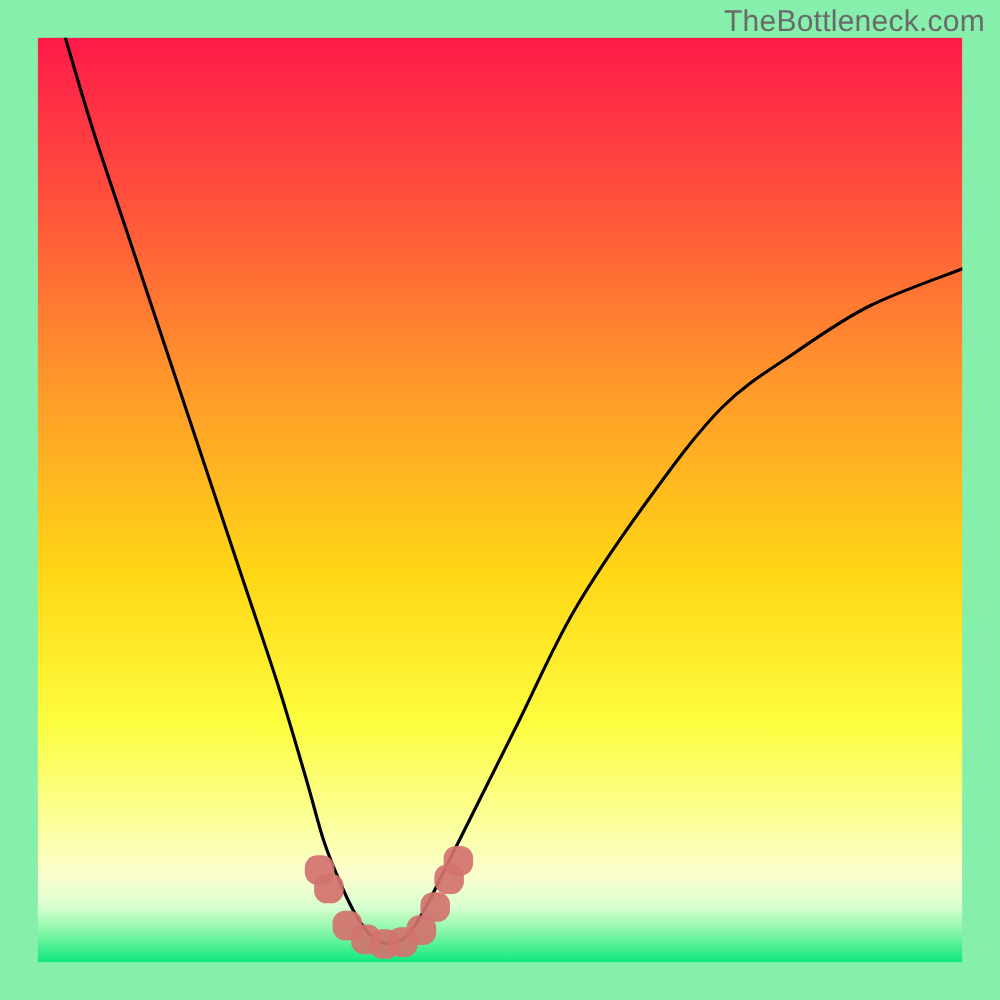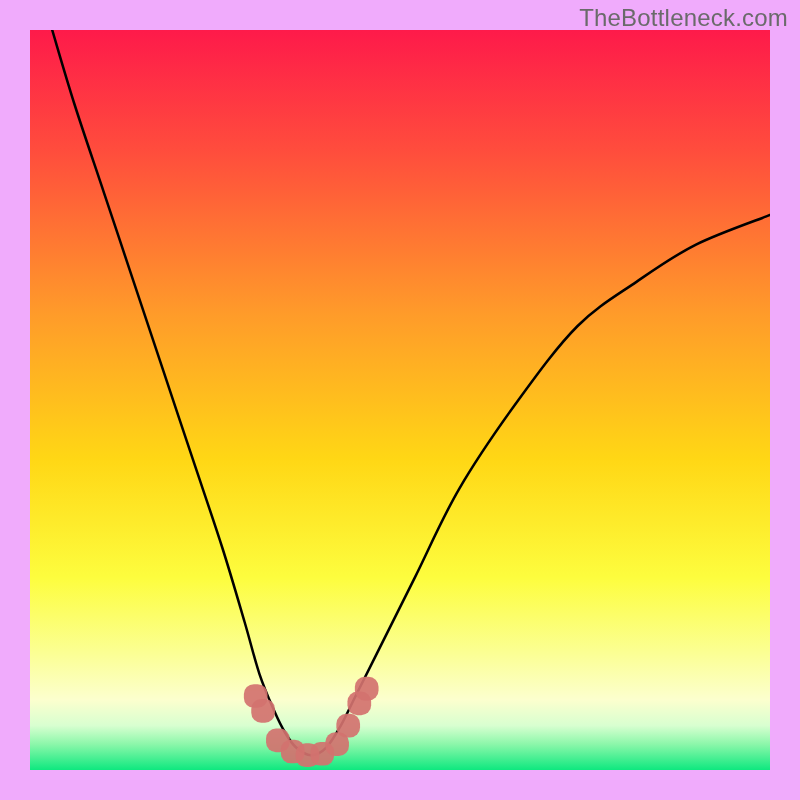--- a/index.html
+++ b/index.html
@@ -7,21 +7,21 @@
     padding: 0;
     width: 800px;
     height: 800px;
     overflow: hidden;
     background: #000;
     font-family: Arial, Helvetica, sans-serif;
   }
   .frame {
     position: absolute;
     inset: 0;
-    background: #f0abfc;
+    background: #86efac;
   }
   .plot-area {
     position: absolute;
     left: 30px;
     top: 30px;
     width: 740px;
     height: 740px;
     overflow: hidden;
   }
   .gradient {

